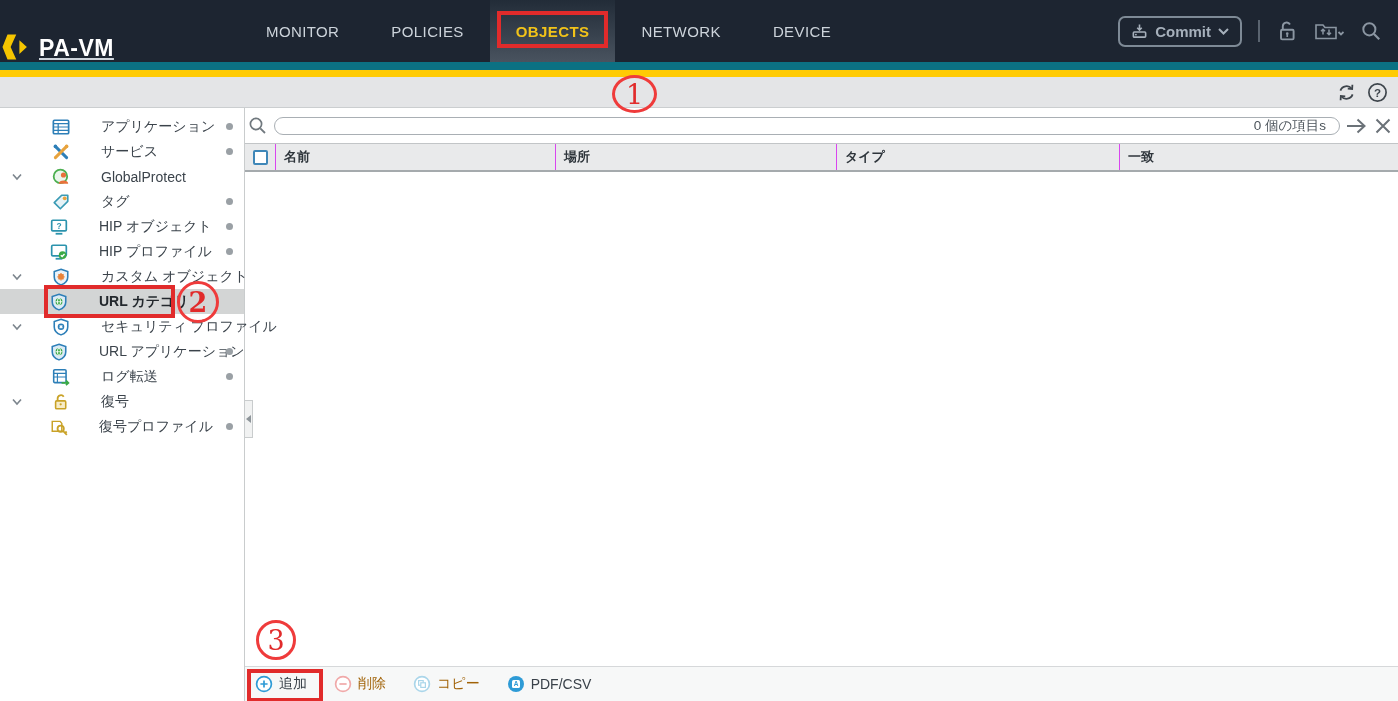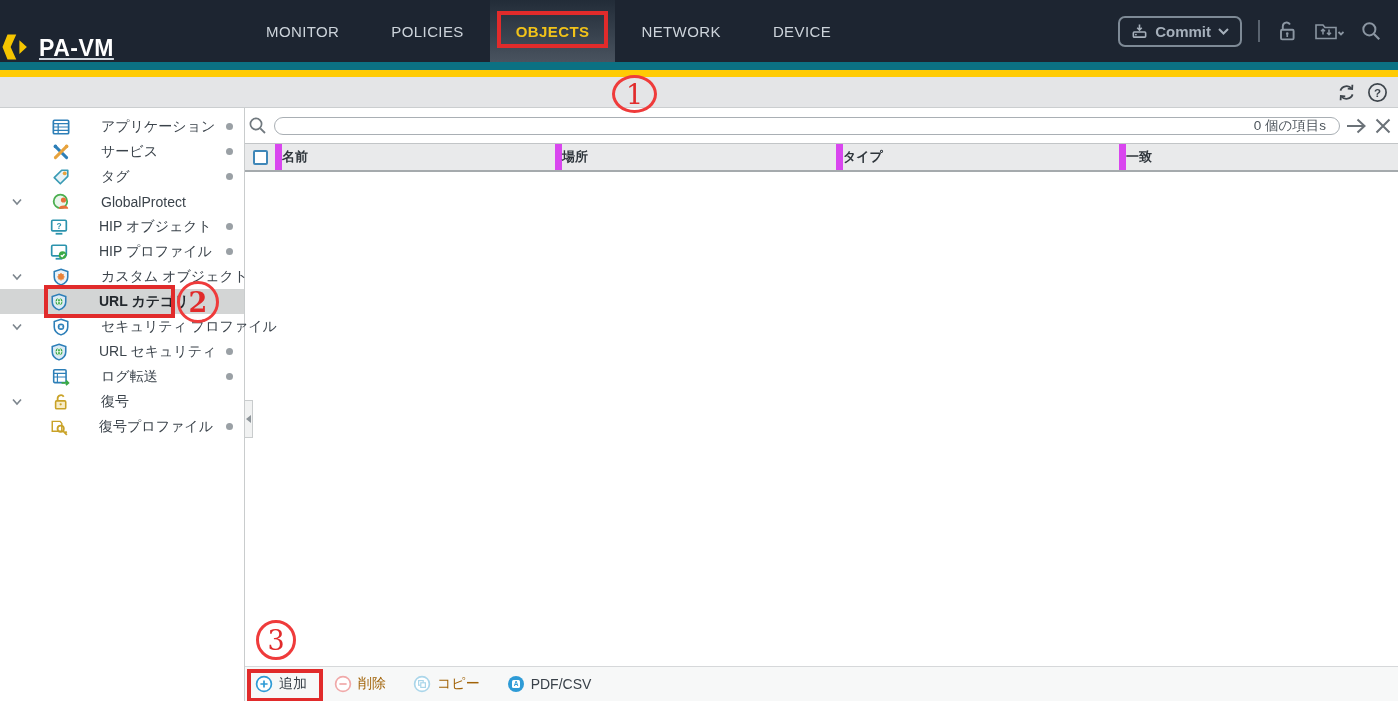--- a/index.html
+++ b/index.html
@@ -54,21 +54,21 @@
   .search-pill input{flex:1;border:none;outline:none;font-size:13px;background:transparent;
                font-family:inherit;color:#333;}
   .pill-count{font-size:13.5px;color:#4c545b;white-space:nowrap;}
   .pill-btn{width:22px;display:flex;justify-content:center;align-items:center;cursor:pointer;flex:none;}
 
   .table-head{height:29px;background:#e9eaeb;display:flex;align-items:stretch;
               border-top:1px solid #c2c5c7;border-bottom:2px solid #a5aaad;
               font-size:13px;font-weight:bold;color:#2e353b;}
   .col-check{width:30px;flex:none;display:flex;align-items:center;justify-content:center;}
   .checkbox{width:15px;height:15px;border:2px solid #3f87b8;border-radius:2px;background:#fff;cursor:pointer;}
-  .col{display:flex;align-items:center;padding-left:0;border-left:7px solid #d946ef;}
+  .col{display:flex;align-items:center;padding-left:8px;border-left:1px solid #d946ef;}
   .col-name{width:280px;flex:none;}
   .col-loc{width:281px;flex:none;}
   .col-type{width:283px;flex:none;}
   .col-match{flex:1;}
   .table-body{flex:1;background:#fff;}
 
   .footer-bar{height:35px;border-top:1px solid #d6d8da;background:#f7f8f8;display:flex;
               align-items:center;gap:27px;padding-left:10px;font-size:14px;}
   .fbtn{display:flex;align-items:center;gap:6px;color:#394149;cursor:pointer;position:relative;}
   .fbtn.muted{color:#a16207;cursor:default;}
@@ -205,45 +205,45 @@
             <path d="M13 3 L3 13" stroke="#e8a33d" stroke-width="2.6" stroke-linecap="round"></path>
             <circle cx="3" cy="3" r="1.6" fill="#2d7fb8"></circle>
               <circle cx="13" cy="3" r="1.6" fill="#e8a33d"></circle>
           </svg>
         </span>
         <span class="tlabel">サービス</span>
         <span class="dot"></span>
       </div>
 
       <div class="tree-row">
-        <span class="chev"></span>
-        <span class="ticon">
-          <svg width="18" height="18" viewBox="0 0 16 16">
-            <path d="M2 8.6 L8.6 2 H14 V7.4 L7.4 14 Z" fill="#e7f3f7" stroke="#3a9bb5" stroke-width="1.5" stroke-linejoin="round"></path>
-            <circle cx="11.3" cy="4.7" r="1.7" fill="#e8a33d"></circle>
-          </svg>
-        </span>
-        <span class="tlabel">タグ</span>
-        <span class="dot"></span>
-      </div>
-
-      <div class="tree-row">
         <span class="chev">
           <svg width="10" height="8" viewBox="0 0 10 8">
               <path d="M1 1.5 L5 6 L9 1.5" fill="none" stroke="#7c858d" stroke-width="1.6"></path>
             </svg>
         </span>
         <span class="ticon">
           <svg width="18" height="18" viewBox="0 0 16 16">
             <circle cx="7.5" cy="7.5" r="6" fill="#eaf6ec" stroke="#4caf50" stroke-width="1.6"></circle>
             <circle cx="10.2" cy="6.2" r="2.3" fill="#e8703a"></circle>
             <path d="M6 14 C6 10.2 14.4 10.2 14.4 14 Z" fill="#e8703a"></path>
           </svg>
         </span>
         <span class="tlabel">GlobalProtect</span>
+      </div>
+
+      <div class="tree-row">
+        <span class="chev"></span>
+        <span class="ticon">
+          <svg width="18" height="18" viewBox="0 0 16 16">
+            <path d="M2 8.6 L8.6 2 H14 V7.4 L7.4 14 Z" fill="#e7f3f7" stroke="#3a9bb5" stroke-width="1.5" stroke-linejoin="round"></path>
+            <circle cx="11.3" cy="4.7" r="1.7" fill="#e8a33d"></circle>
+          </svg>
+        </span>
+        <span class="tlabel">タグ</span>
+        <span class="dot"></span>
       </div>
 
       <div class="tree-row child">
         <span class="ticon">
           <svg width="18" height="18" viewBox="0 0 16 16">
             <rect x="1.5" y="2" width="13" height="9.5" rx="1" fill="#fff" stroke="#2b93ad" stroke-width="1.5"></rect>
             <text x="8" y="9.6" font-size="7.5" font-weight="bold" text-anchor="middle" fill="#2b93ad" font-family="Liberation Sans,sans-serif">?</text>
             <path d="M5 14 H11" stroke="#2b93ad" stroke-width="1.6"></path>
           </svg>
         </span>
@@ -312,21 +312,21 @@
 
       <div class="tree-row child">
         <span class="ticon">
           <svg width="18" height="18" viewBox="0 0 16 16">
             <path d="M8 1.2 L14 3.2 V8 C14 11.4 11.6 13.8 8 15 C4.4 13.8 2 11.4 2 8 V3.2 Z" fill="#dcebf6" stroke="#2d7fb8" stroke-width="1.4"></path>
             <circle cx="8" cy="7.8" r="3.1" fill="#3aa946"></circle>
             <ellipse cx="8" cy="7.8" rx="1.4" ry="3.1" fill="none" stroke="#fff" stroke-width=".8"></ellipse>
             <path d="M4.9 7.8 H11.1" stroke="#fff" stroke-width=".8"></path>
           </svg>
         </span>
-        <span class="tlabel">URL セキュリティ</span>
+        <span class="tlabel">URL アプリケーション</span>
         <span class="dot"></span>
       </div>
 
       <div class="tree-row">
         <span class="chev"></span>
         <span class="ticon">
           <svg width="18" height="18" viewBox="0 0 16 16">
             <rect x="1.5" y="1.5" width="11" height="11.5" rx="1" fill="#fff" stroke="#2d7fb8" stroke-width="1.4"></rect>
             <path d="M1.5 4.8 H12.5 M4.8 4.8 V13 M1.5 8 H12.5" stroke="#2d7fb8" stroke-width="1"></path>
             <path d="M8.5 13.2 H14.5 M12.4 11 L14.6 13.2 L12.4 15.2" fill="none" stroke="#3aa946" stroke-width="1.5"></path>

